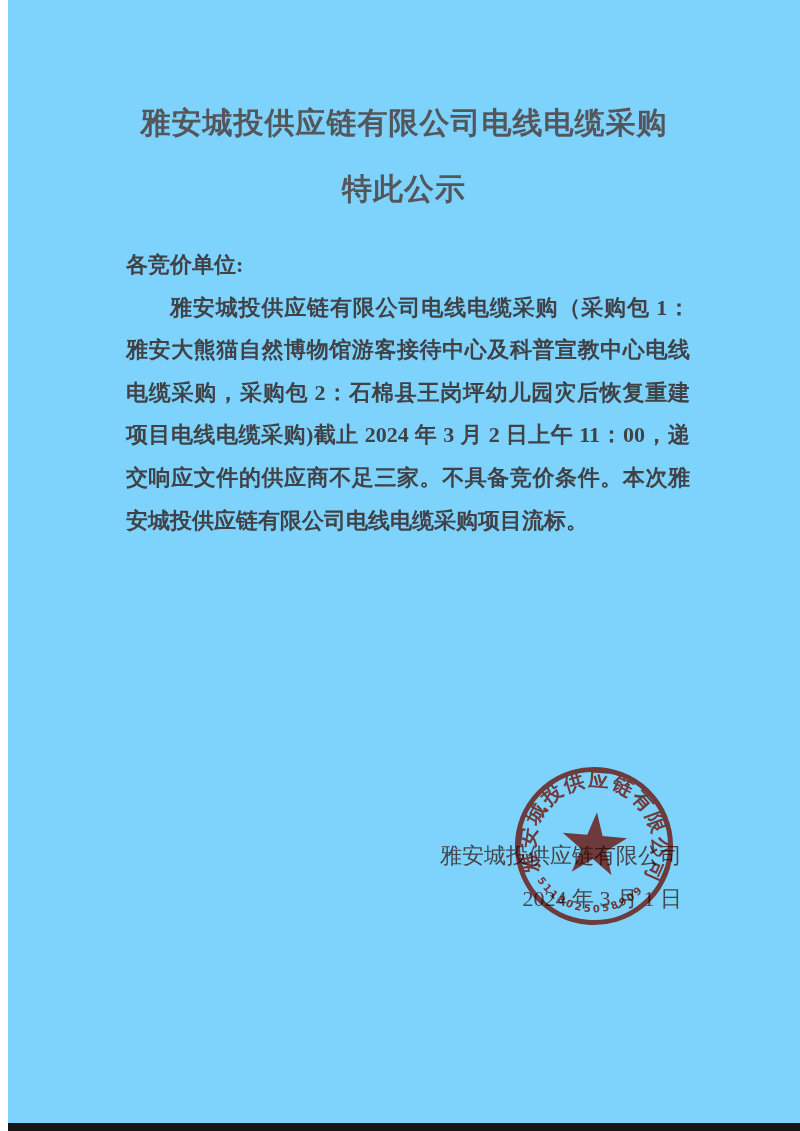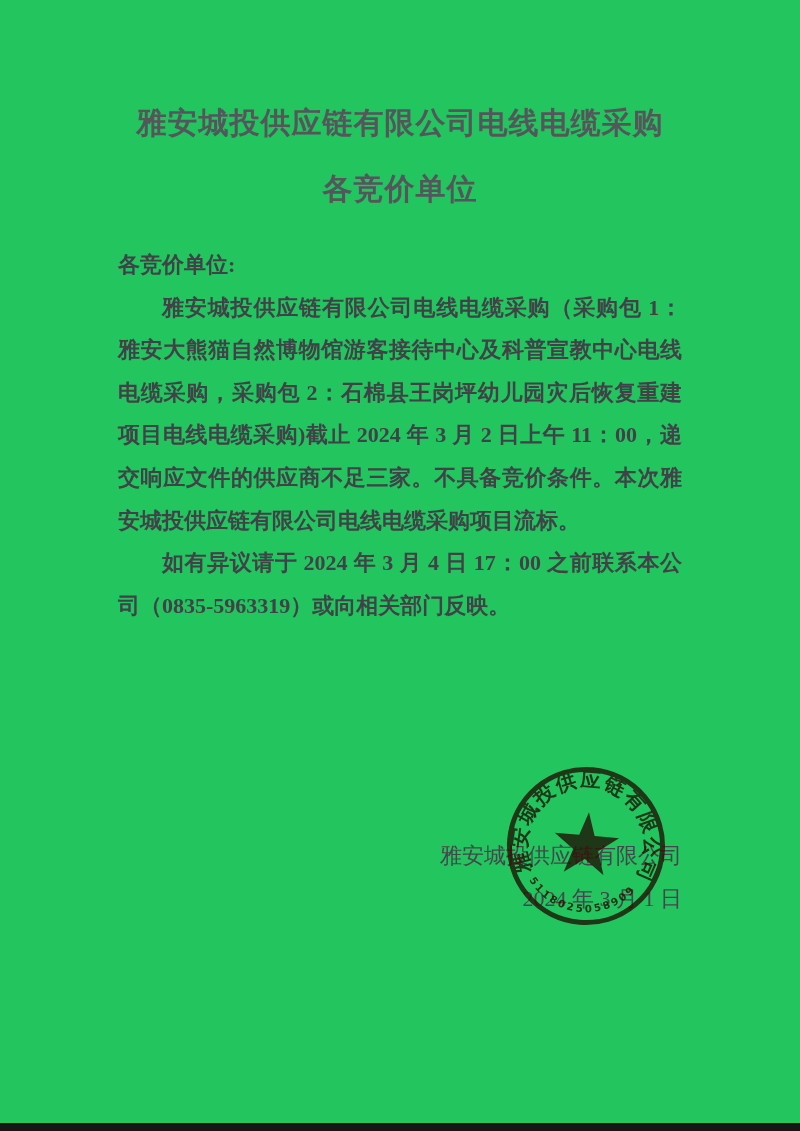--- a/index.html
+++ b/index.html
@@ -5,21 +5,22 @@
   html, body { margin: 0; padding: 0; }
   body {
     width: 800px; height: 1131px;
     background: #ffffff;
     position: relative;
     overflow: hidden;
     font-family: "Liberation Serif", "DejaVu Serif", serif;
   }
   .page {
     position: absolute; inset: 0;
-    background: #22c55e;
+    background: #7dd3fc;
+    margin-left: 8px;
   }
   
   .title-block {
     position: absolute;
     top: 90px; left: 0; right: 0;
     text-align: center;
     font-weight: 700;
     font-size: 30px;
     line-height: 66px;
     color: #55565c;
@@ -80,27 +81,26 @@
     background: #161616;
   }
 </style>
 </head>
 <body>
 
 <div class="page">
 
   <div class="title-block">
     <div>雅安城投供应链有限公司电线电缆采购</div>
-    <div>各竞价单位</div>
+    <div>特此公示</div>
   </div>
 
   <div class="body-text">
     <p>各竞价单位:</p>
     <p class="indent">雅安城投供应链有限公司电线电缆采购（采购包 1：雅安大熊猫自然博物馆游客接待中心及科普宣教中心电线电缆采购，采购包 2：石棉县王岗坪幼儿园灾后恢复重建项目电线电缆采购)截止 2024 年 3 月 2 日上午 11：00，递交响应文件的供应商不足三家。不具备竞价条件。本次雅安城投供应链有限公司电线电缆采购项目流标。</p>
-    <p class="indent">如有异议请于 2024 年 3 月 4 日 17：00 之前联系本公司（0835-5963319）或向相关部门反映。</p>
   </div>
 
   <div class="signature-block">
     <div>雅安城投供应链有限公司</div>
     <div>2024 年 3 月 1 日</div>
   </div>
 
   <svg class="seal" viewBox="0 0 200 200" xmlns="http://www.w3.org/2000/svg">
     <defs>
       <path id="arcTop" d="M 39.4 135 A 70 70 0 1 1 160.6 135" fill="none"></path>

